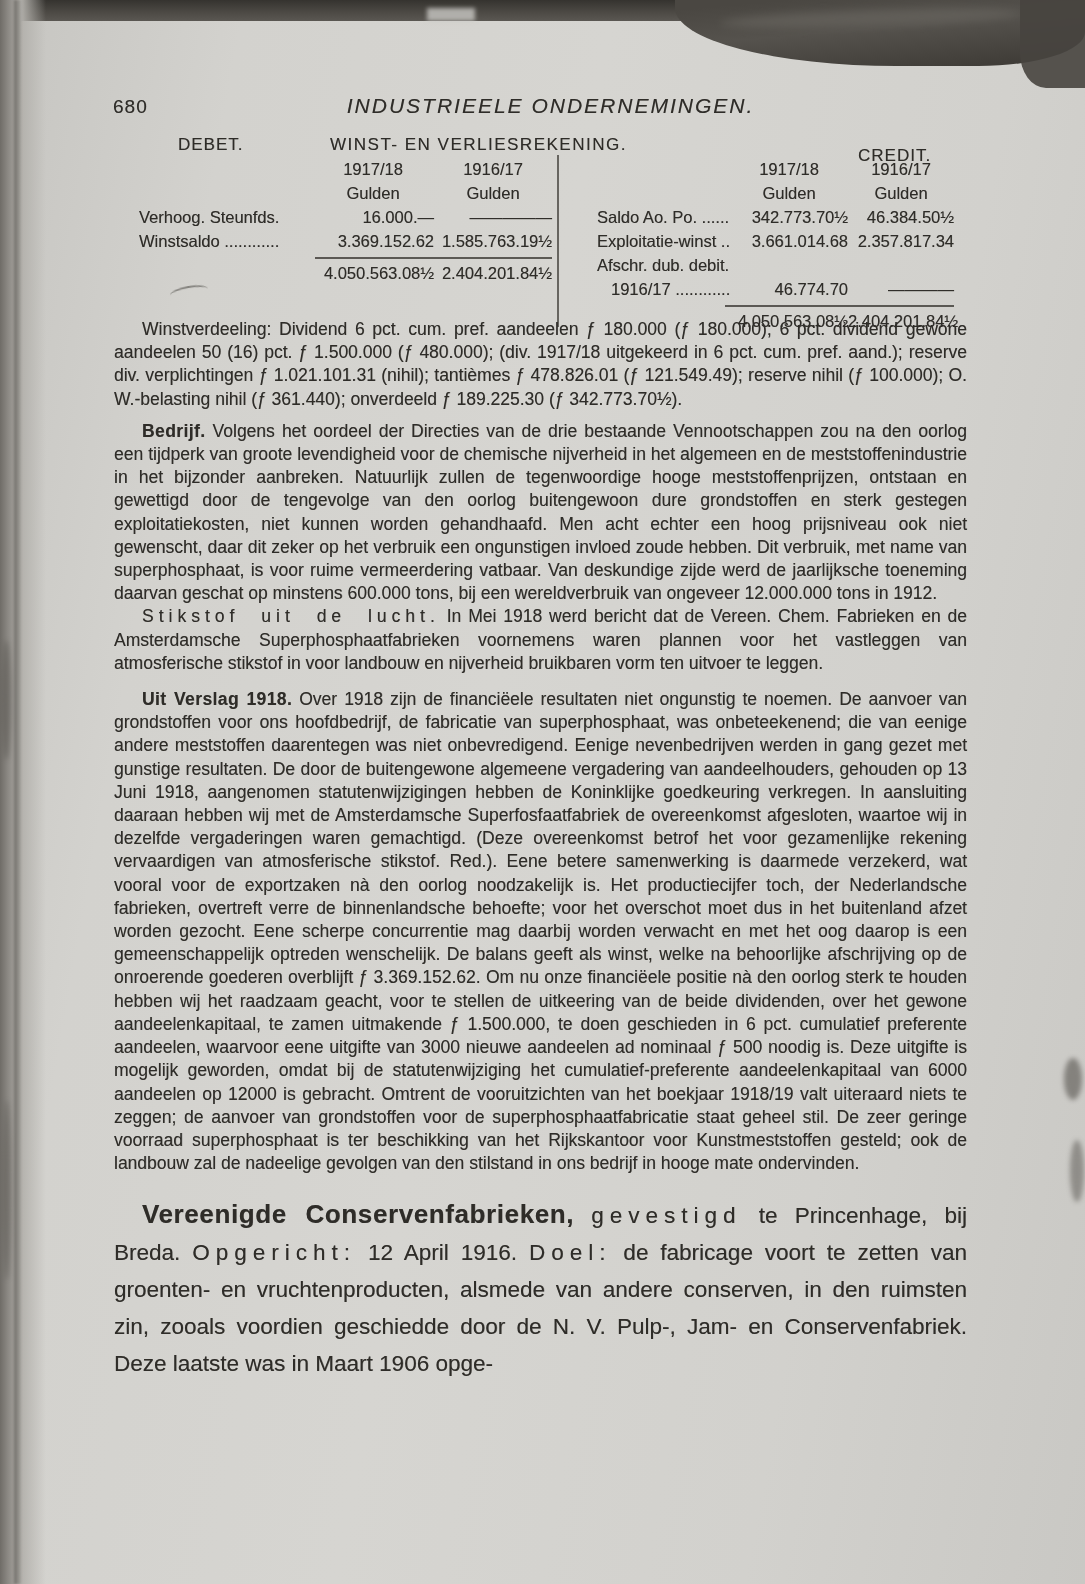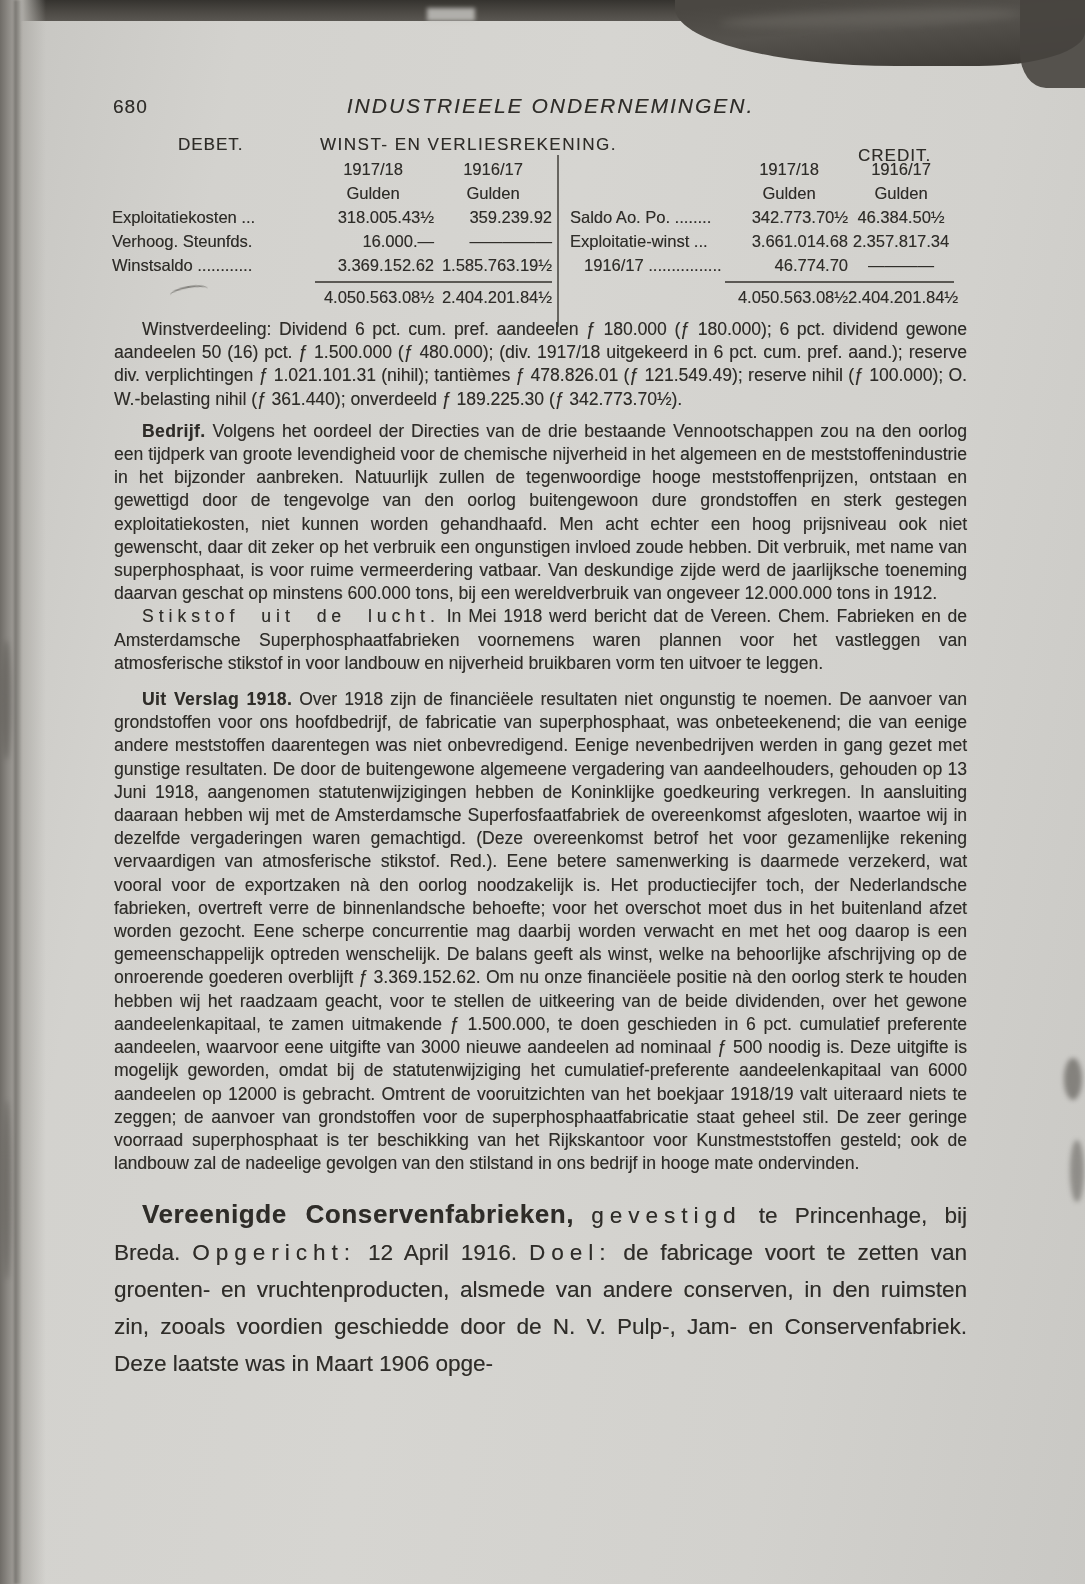--- a/index.html
+++ b/index.html
@@ -31,31 +31,31 @@
   .smudge{position:absolute;background:#55524d;border-radius:50%;filter:blur(2.5px);}
   .pen-mark{position:absolute;left:170px;top:286px;width:38px;height:10px;
     border-top:2.5px solid rgba(70,67,62,.55);border-radius:50% 50% 0 0;transform:rotate(-10deg);filter:blur(.4px);}
   
   .page-number{position:absolute;left:113px;top:96px;font-size:19px;letter-spacing:1px;}
   .running-title{position:absolute;left:8px;top:94px;width:1085px;text-align:center;
     font-style:italic;font-size:21px;letter-spacing:2px;}
   
   .tbl-caption-row{position:absolute;left:0;top:135px;width:1085px;font-size:17px;}
   .cap-debet{position:absolute;left:178px;letter-spacing:1px;}
-  .cap-title{position:absolute;left:320px;letter-spacing:1.5px;}
+  .cap-title{position:absolute;left:330px;letter-spacing:1.5px;}
   .cap-credit{position:absolute;left:858px;letter-spacing:1px;margin-top:11px;}
   .t-half{position:absolute;top:157px;font-size:16.5px;}
   .t-left{left:112px;width:440px;}
   .t-right{left:570px;width:384px;}
-  .t-row{display:flex;height:24px;line-height:24px;}
+  .t-row{display:flex;height:24px;line-height:24px;margin-left:27px;}
   .t-lbl{flex:1;text-align:left;white-space:nowrap;overflow:hidden;}
   .t-left .t-v1{width:122px;text-align:right;}
   .t-left .t-v2{width:118px;text-align:right;}
   .t-right .t-v1{width:118px;text-align:right;}
-  .t-right .t-v2{width:106px;text-align:center;}
+  .t-right .t-v2{width:106px;text-align:right;}
   .t-head{text-align:center !important;}
   .t-rule{margin-top:4px;margin-bottom:2px;border-top:2px solid rgba(60,57,52,.8);}
   .t-left .t-rule{margin-left:203px;}
   .t-right .t-rule{margin-left:155px;}
   .col-divider{position:absolute;left:557px;top:155px;width:2px;height:172px;background:rgba(55,52,48,.7);}
   .indent2{padding-left:14px;}
   
   .flow{position:absolute;left:114px;top:318px;width:853px;
     font-size:17.5px;line-height:23.2px;text-align:justify;}
   .flow p{margin:0;text-indent:28px;}
@@ -100,25 +100,20 @@
       <span class="t-lbl"></span>
       <span class="t-v1 t-head">1917/18</span>
       <span class="t-v2 t-head">1916/17</span>
     </div>
     <div class="t-row">
       <span class="t-lbl"></span>
       <span class="t-v1 t-head">Gulden</span>
       <span class="t-v2 t-head">Gulden</span>
     </div>
     <div class="t-row">
-      <span class="t-lbl">Exploitatiekosten ...</span>
-      <span class="t-v1">318.005.43½</span>
-      <span class="t-v2">359.239.92</span>
-    </div>
-    <div class="t-row">
       <span class="t-lbl">Verhoog. Steunfds.</span>
       <span class="t-v1">16.000.—</span>
       <span class="t-v2">—————</span>
     </div>
     <div class="t-row">
       <span class="t-lbl">Winstsaldo ............</span>
       <span class="t-v1">3.369.152.62</span>
       <span class="t-v2">1.585.763.19½</span>
     </div>
     <div class="t-rule"></div>
@@ -146,20 +141,25 @@
       <span class="t-lbl">Saldo Ao. Po. ........</span>
       <span class="t-v1">342.773.70½</span>
       <span class="t-v2">46.384.50½</span>
     </div>
     <div class="t-row">
       <span class="t-lbl">Exploitatie-winst ...</span>
       <span class="t-v1">3.661.014.68</span>
       <span class="t-v2">2.357.817.34</span>
     </div>
     <div class="t-row">
+      <span class="t-lbl">Afschr. dub. debit.</span>
+      <span class="t-v1"></span>
+      <span class="t-v2"></span>
+    </div>
+    <div class="t-row">
       <span class="t-lbl indent2">1916/17 ................</span>
       <span class="t-v1">46.774.70</span>
       <span class="t-v2">————</span>
     </div>
     <div class="t-rule"></div>
     <div class="t-row">
       <span class="t-lbl"></span>
       <span class="t-v1">4.050.563.08½</span>
       <span class="t-v2">2.404.201.84½</span>
     </div>

